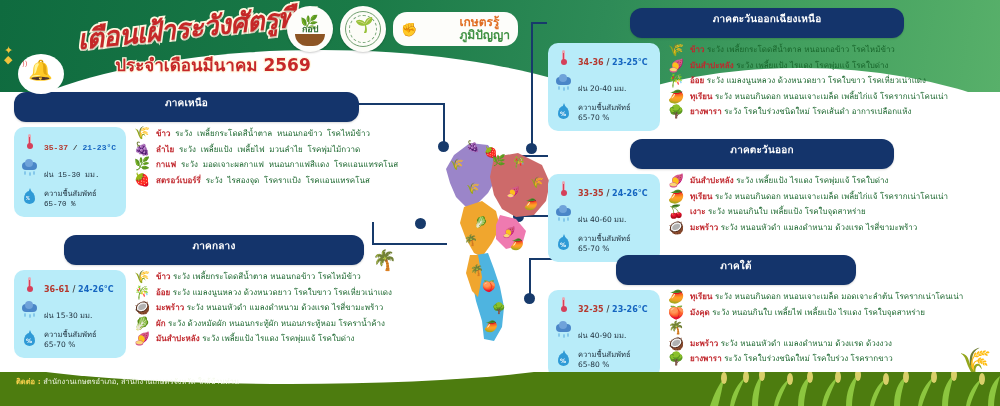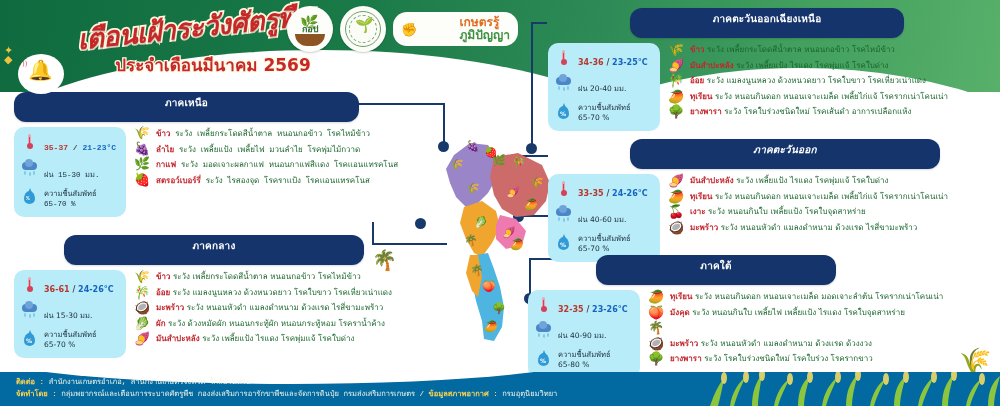--- a/index.html
+++ b/index.html
@@ -61,21 +61,21 @@
   .seal-ring { position: absolute; inset: 3px; border: 1px solid #6f9e6f; border-radius: 50%; }
   .seal-ring2 { position: absolute; inset: 7px; border: 1px dashed #7aa87a; border-radius: 50%; }
   .logo-flat { display: flex; align-items: center; gap: 3px; background: #fdfdfa; border-radius: 14px; padding: 4px 8px; }
   .logo-flat .fist { font-size: 13px; color: #e8952f; }
   .logo-flat .ft { font-size: 12px; font-weight: bold; color: #e06c20; line-height: 1.05; margin-left: 39px; }
   .logo-flat .ft i { color: #3f9142; font-style: normal; }
 
   
   .footer {
     position: absolute; left: 0; bottom: 0; width: 1000px; height: 34px;
-    background: #0369a1; overflow: hidden; font-family: Liberation Mono, monospace;
+    background: #4d7c0f; overflow: hidden;
   }
   .footer-curve { position: absolute; left: -30px; top: -22px; width: 640px; height: 34px; background: #ffffff; border-radius: 0 0 50% 50% / 0 0 100% 100%; }
   .footer-lines { position: absolute; left: 16px; top: 4px; z-index: 3; }
   .fline { font-size: 7.5px; color: #f2f7e8; line-height: 12px; white-space: nowrap; }
   .fline .yl { color: #ffd54f; font-weight: bold; }
   .grass { position: absolute; right: 0; bottom: 0; width: 300px; height: 34px; z-index: 2; }
 
   
   .map { position: absolute; left: 430px; top: 135px; width: 130px; height: 230px; }
   .map svg { width: 100%; height: 100%; display: block; }
@@ -299,21 +299,21 @@
           </div>
         <div class="crop-row">
             <span class="crop-ico">🌳</span>
             <span class="crop-txt"><span class="crop-name">ยางพารา</span> <span>ระวัง โรคใบร่วงชนิดใหม่ โรคเส้นดำ อาการเปลือกแห้ง</span></span>
           </div>
       </div>
     </div>
   </div>
 
   <div class="panel" style="left:548px; top:139px; width:448px;">
-    <div class="panel-head" style="margin-left:82px; width:310px;font-style:italic;">ภาคตะวันออก</div>
+    <div class="panel-head" style="margin-left:82px; width:264px;">ภาคตะวันออก</div>
     <div class="panel-body">
       <div class="wx">
         <div class="wx-row">
           <span class="wx-ico"><span class="thermo"><span class="tube"></span><span class="merc"></span><span class="bulb"></span></span></span>
           <span class="wx-txt wx-temp"><span class="hi">33-35</span> <span class="sep">/</span> <span class="lo">24-26°C</span></span>
         </div>
         <div class="wx-row">
           <span class="wx-ico"><span class="rainico"><span class="cloud"></span><span class="d1"></span><span class="d2"></span><span class="d3"></span></span></span>
           <span class="wx-txt">ฝน 40-60 มม.</span>
         </div>
@@ -378,21 +378,21 @@
             <span class="crop-txt"><span class="crop-name">ผัก</span> <span>ระวัง ด้วงหมัดผัก หนอนกระทู้ผัก หนอนกระทู้หอม โรคราน้ำค้าง</span></span>
           </div>
         <div class="crop-row">
             <span class="crop-ico">🍠</span>
             <span class="crop-txt"><span class="crop-name">มันสำปะหลัง</span> <span>ระวัง เพลี้ยแป้ง ไรแดง โรคพุ่มแจ้ โรคใบด่าง</span></span>
           </div>
       </div>
     </div>
   </div>
 
-  <div class="panel" style="left:528px; top:255px; width:448px;">
+  <div class="panel" style="left:548px; top:255px; width:448px;">
     <div class="panel-head" style="margin-left:68px; width:240px;">ภาคใต้</div>
     <div class="panel-body">
       <div class="wx">
         <div class="wx-row">
           <span class="wx-ico"><span class="thermo"><span class="tube"></span><span class="merc"></span><span class="bulb"></span></span></span>
           <span class="wx-txt wx-temp"><span class="hi">32-35</span> <span class="sep">/</span> <span class="lo">23-26°C</span></span>
         </div>
         <div class="wx-row">
           <span class="wx-ico"><span class="rainico"><span class="cloud"></span><span class="d1"></span><span class="d2"></span><span class="d3"></span></span></span>
           <span class="wx-txt">ฝน 40-90 มม.</span>
@@ -428,26 +428,20 @@
 
   <span class="corner-veg" style="left:372px; top:248px;">🌴</span>
   <span class="corner-veg" style="right:8px; bottom:30px; font-size:26px;">🌾</span>
 
   <div class="footer">
     <div class="footer-curve"></div>
     <div class="footer-lines">
       <div class="fline">
         <span class="yl">ติดต่อ :</span>
         <span>สำนักงานเกษตรอำเภอ, สำนักงานเกษตรจังหวัด ใกล้บ้านท่าน</span>
-      </div>
-      <div class="fline">
-        <span class="yl">จัดทำโดย :</span>
-        <span>กลุ่มพยากรณ์และเตือนการระบาดศัตรูพืช กองส่งเสริมการอารักขาพืชและจัดการดินปุ๋ย กรมส่งเสริมการเกษตร /</span>
-        <span class="yl">ข้อมูลสภาพอากาศ :</span>
-        <span>กรมอุตุนิยมวิทยา</span>
       </div>
     </div>
     <svg class="grass" viewBox="0 0 300 34">
       <g fill="#8cc63f">
         <path d="M10 34 C14 22 18 14 24 6 C22 18 20 26 18 34 Z"></path>
         <path d="M30 34 C32 20 38 12 46 4 C40 16 36 26 34 34 Z"></path>
         <path d="M52 34 C52 20 56 10 62 2 C60 16 58 26 58 34 Z"></path>
         <path d="M74 34 C76 22 82 12 90 6 C84 18 80 26 78 34 Z"></path>
         <path d="M98 34 C98 20 102 10 110 4 C106 18 104 26 104 34 Z"></path>
         <path d="M122 34 C124 20 130 12 138 4 C132 18 128 26 126 34 Z"></path>

